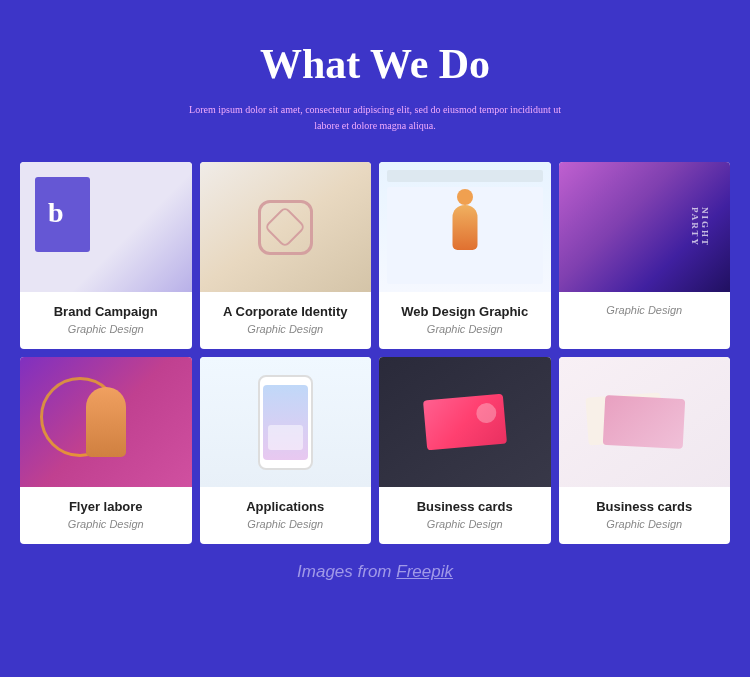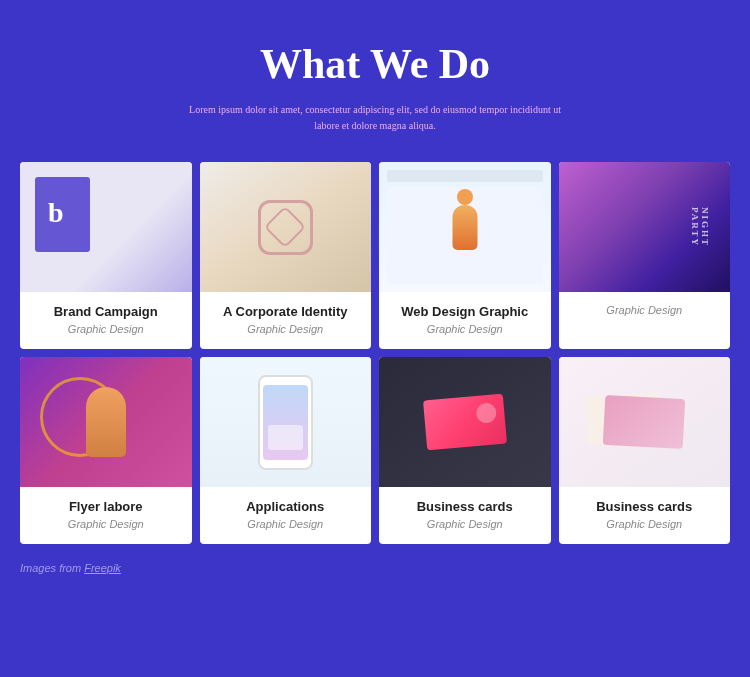--- a/index.html
+++ b/index.html
@@ -59,23 +59,23 @@
       margin-bottom: 4px;
       font-family: Arial, sans-serif;
     }
     .card-subtitle {
       font-size: 11px;
       color: #888888;
       font-style: italic;
       font-family: Arial, sans-serif;
     }
     .footer-note {
-      text-align: left;
+      text-align: center;
       margin-top: 18px;
-      font-size: 11px;
+      font-size: 17px;
       color: #a099e8;
       font-style: italic;
       font-family: Arial, sans-serif;
     }
     .footer-note a {
       color: #a099e8;
       text-decoration: underline;
     }
 
     

